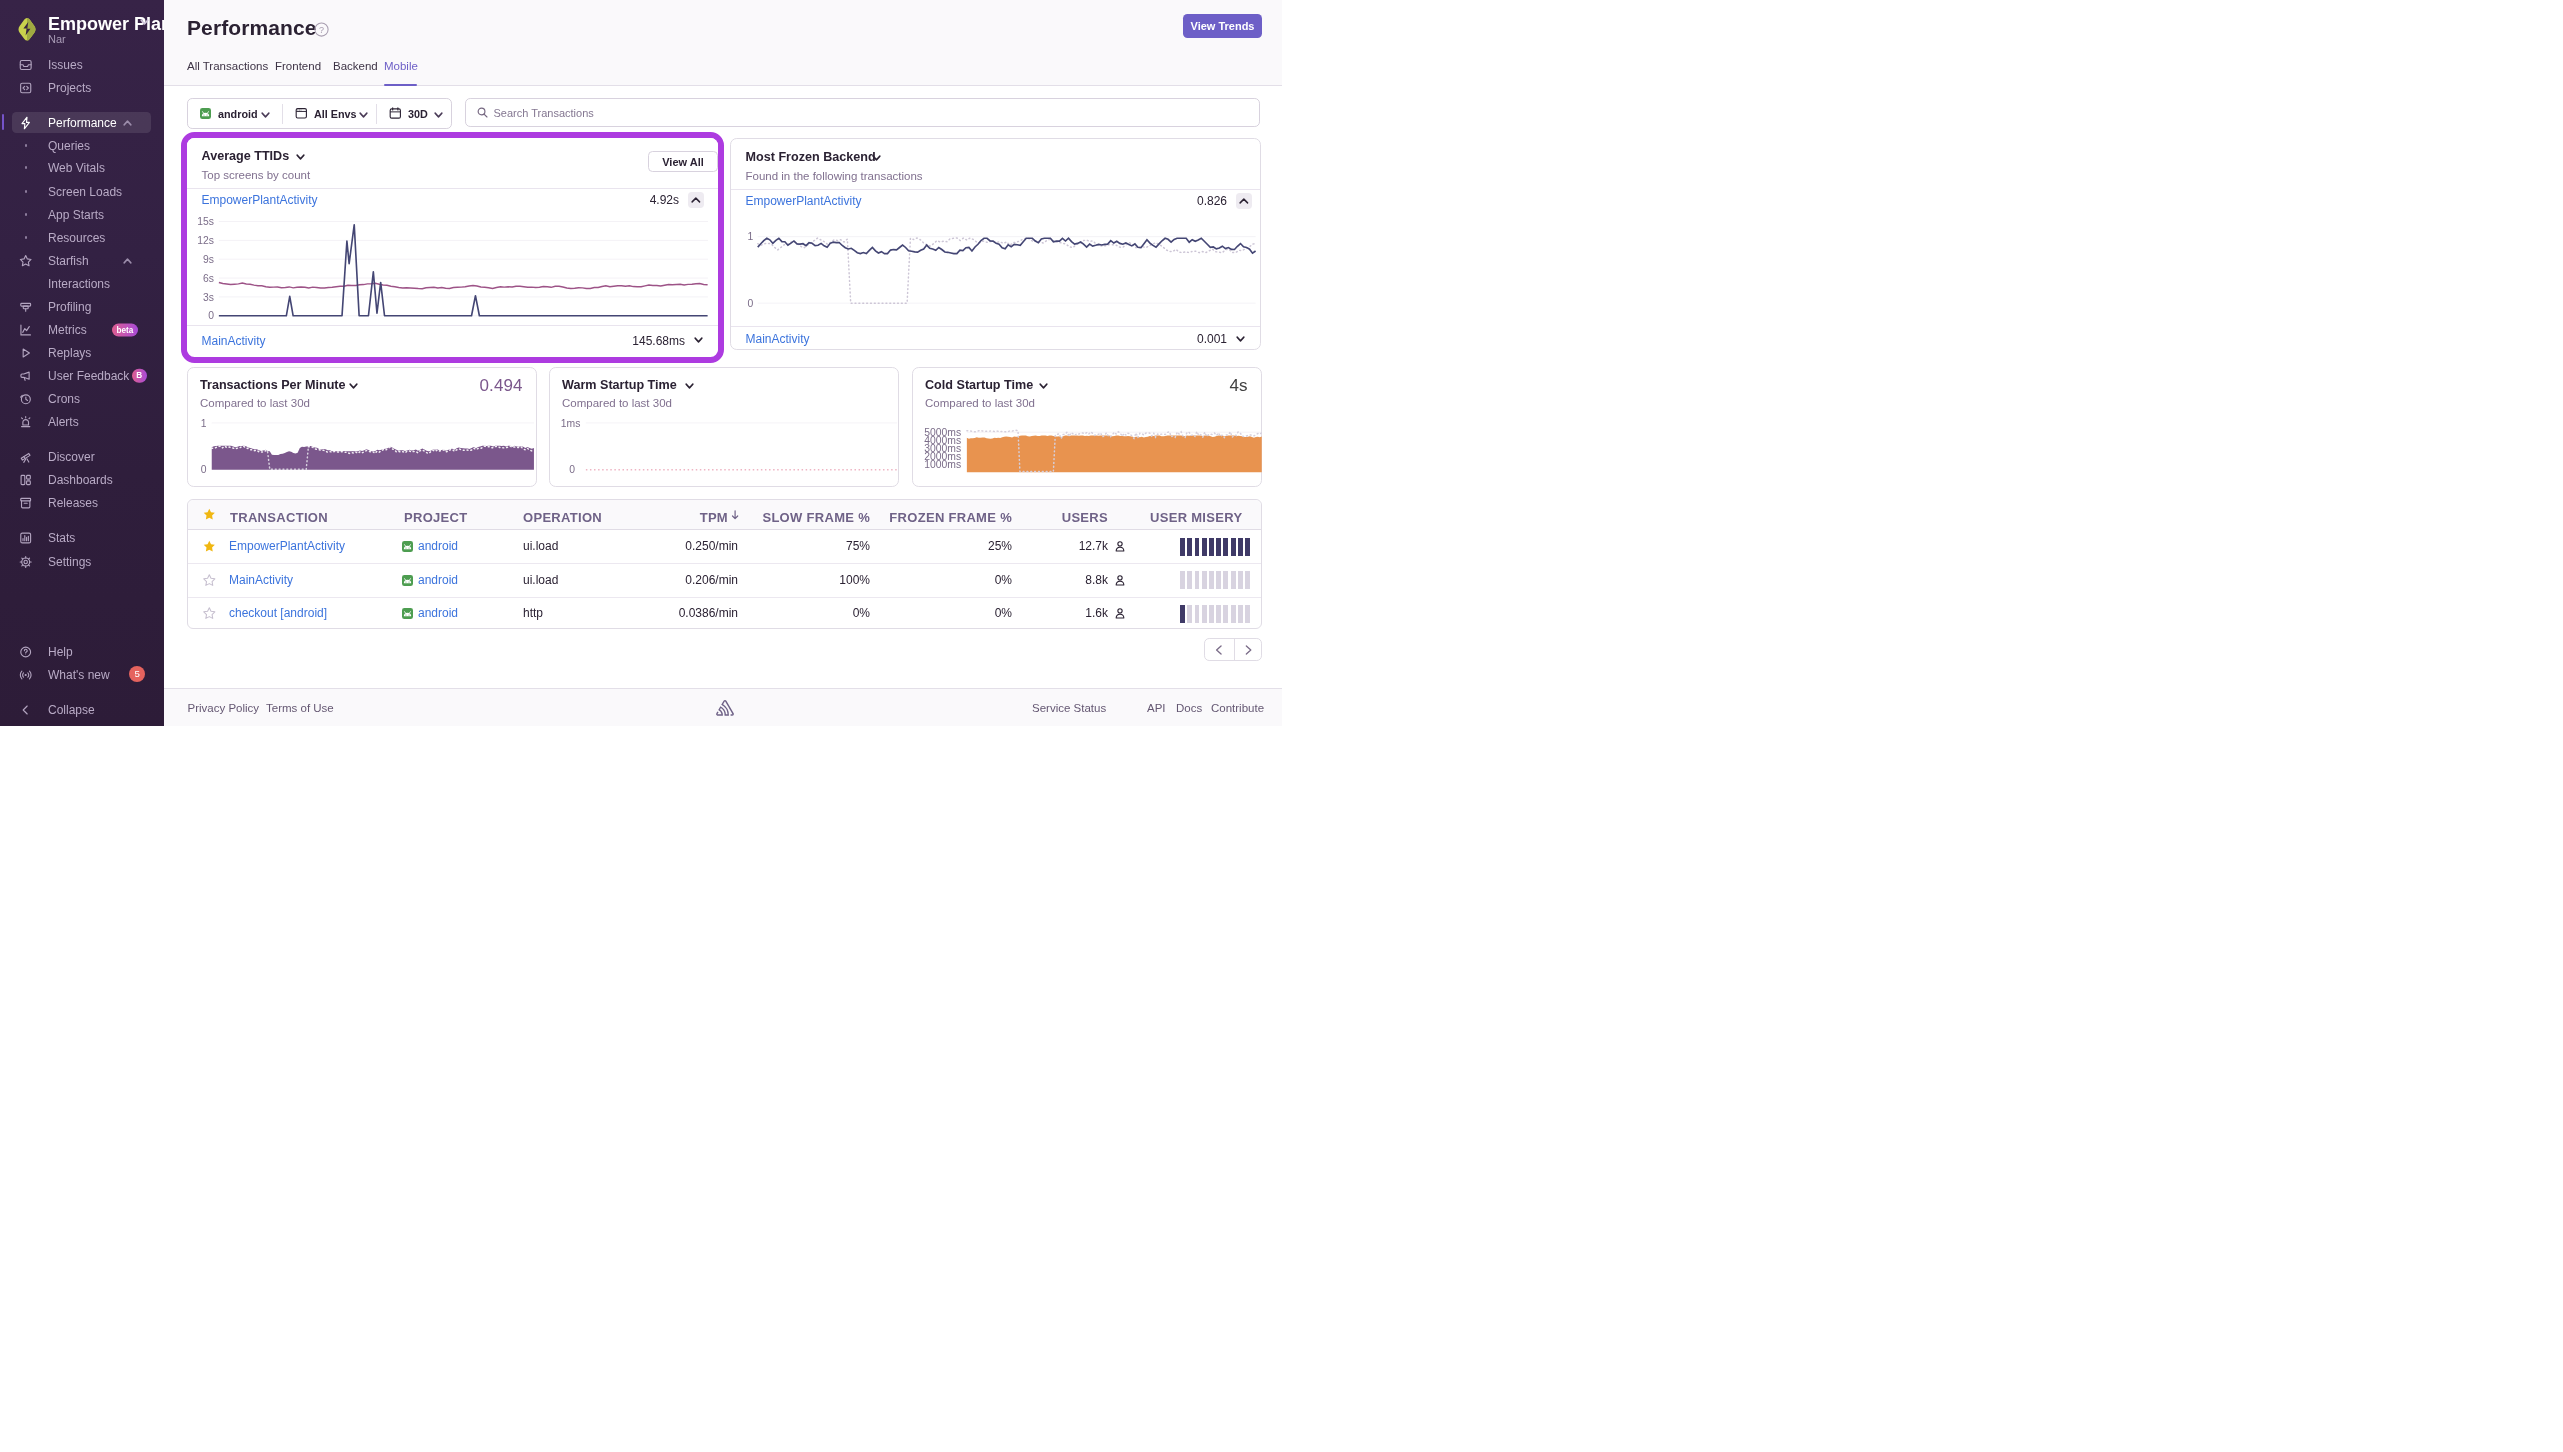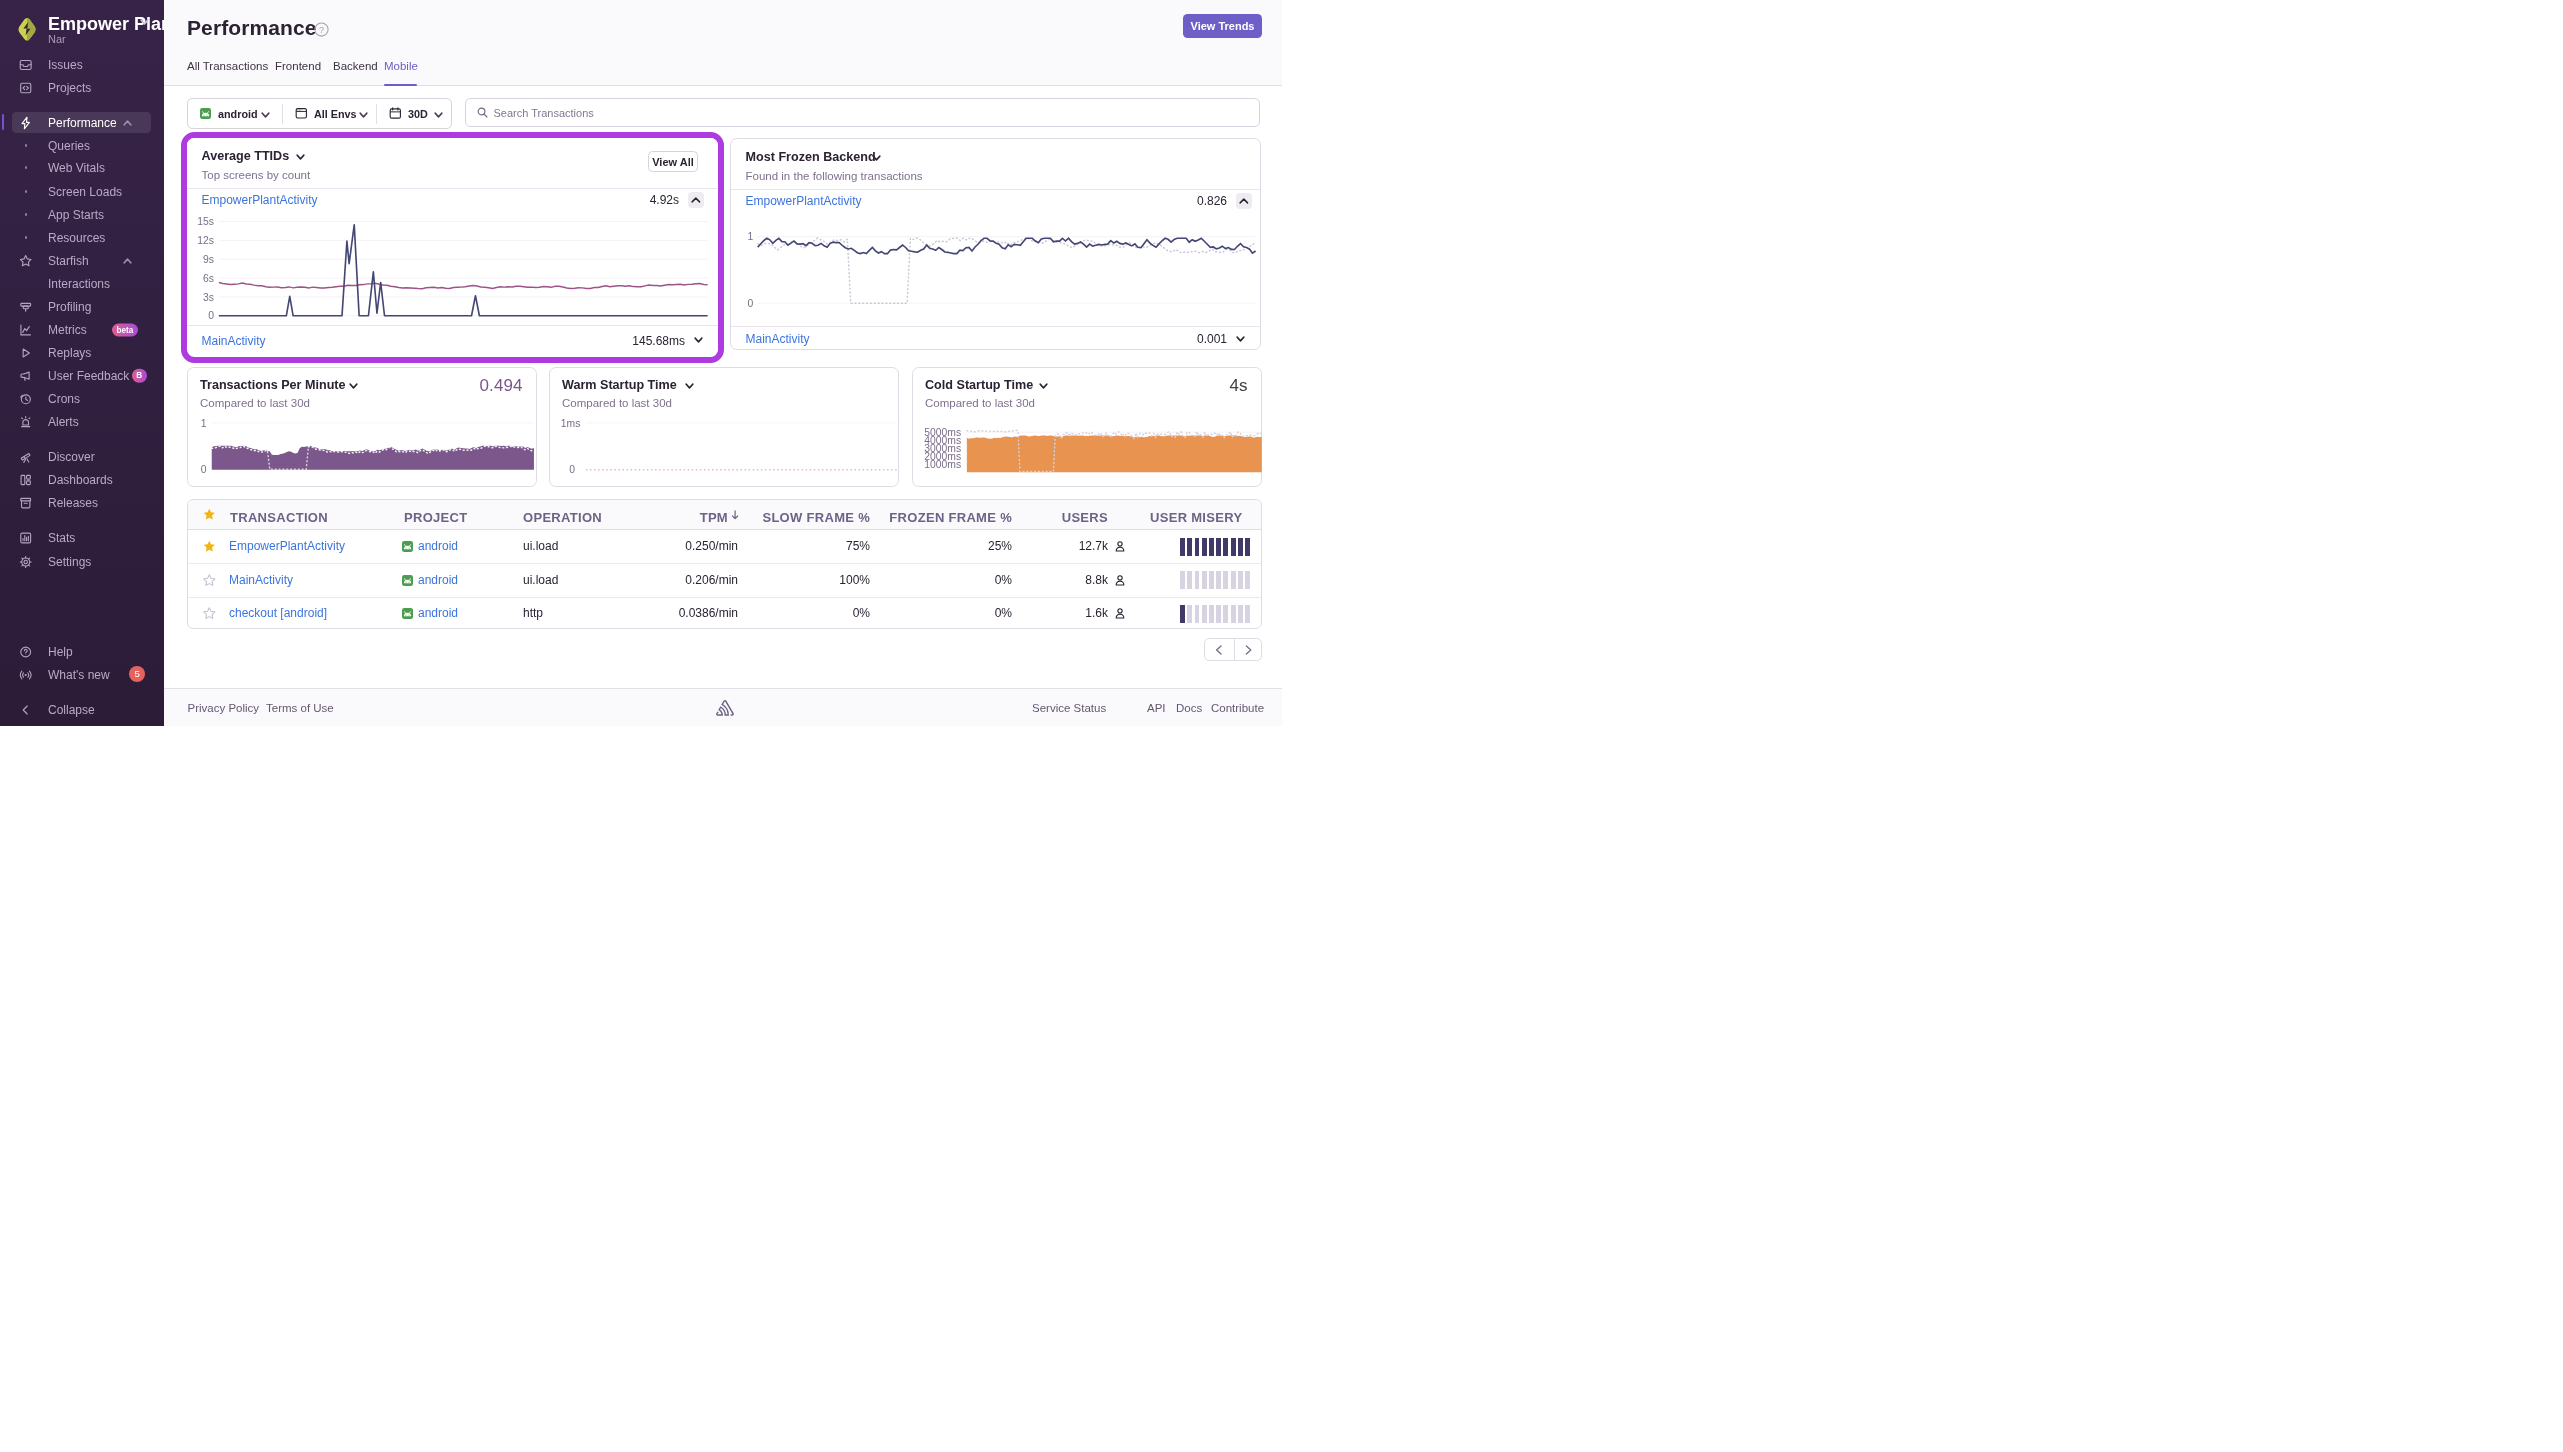--- a/index.html
+++ b/index.html
@@ -366,21 +366,21 @@
   </div>
 <div id="ring"></div>
 <div class="panel" style="left:187px;top:138px;width:531px;height:218px;border:none;border-radius:7.4px">
  <span class="ptitle" style="position:absolute;left:14.5px;top:11px">Average TTIDs</span>
  <span style="position:absolute;left:109px;top:16.4px">
       <svg width="9" height="6" viewBox="0 0 12 8">
         <path d="M1.5 1.5 L6.0 6.5 L10.5 1.5" fill="none" stroke-linecap="round" stroke-linejoin="round" stroke="#2b2233" stroke-width="2"></path>
       </svg>
     </span>
  <span class="psub" style="position:absolute;left:14.5px;top:31px">Top screens by count</span>
- <div class="viewall" style="left:461px;top:13px;width:50px;height:21px;line-height:21px">View All</div>
+ <div class="viewall" style="left:461px;top:13px;width:70px;height:21px;line-height:21px">View All</div>
  <div class="pdiv" style="top:50px"></div>
  <span class="link" style="position:absolute;left:14.5px;top:55px">EmpowerPlantActivity</span>
  <span class="val" style="position:absolute;right:39px;top:55px">4.92s</span>
  <div class="collbtn" style="left:501px;top:54px">
       <span style="position:absolute;left:3.3px;top:4.8px">
         <svg width="9.7" height="6" viewBox="0 0 13 8">
           <path d="M1.5 6.5 L6.5 1.5 L11.5 6.5" fill="none" stroke-linecap="round" stroke-linejoin="round" stroke="#2b2233" stroke-width="2"></path>
         </svg>
       </span>
     </div>

